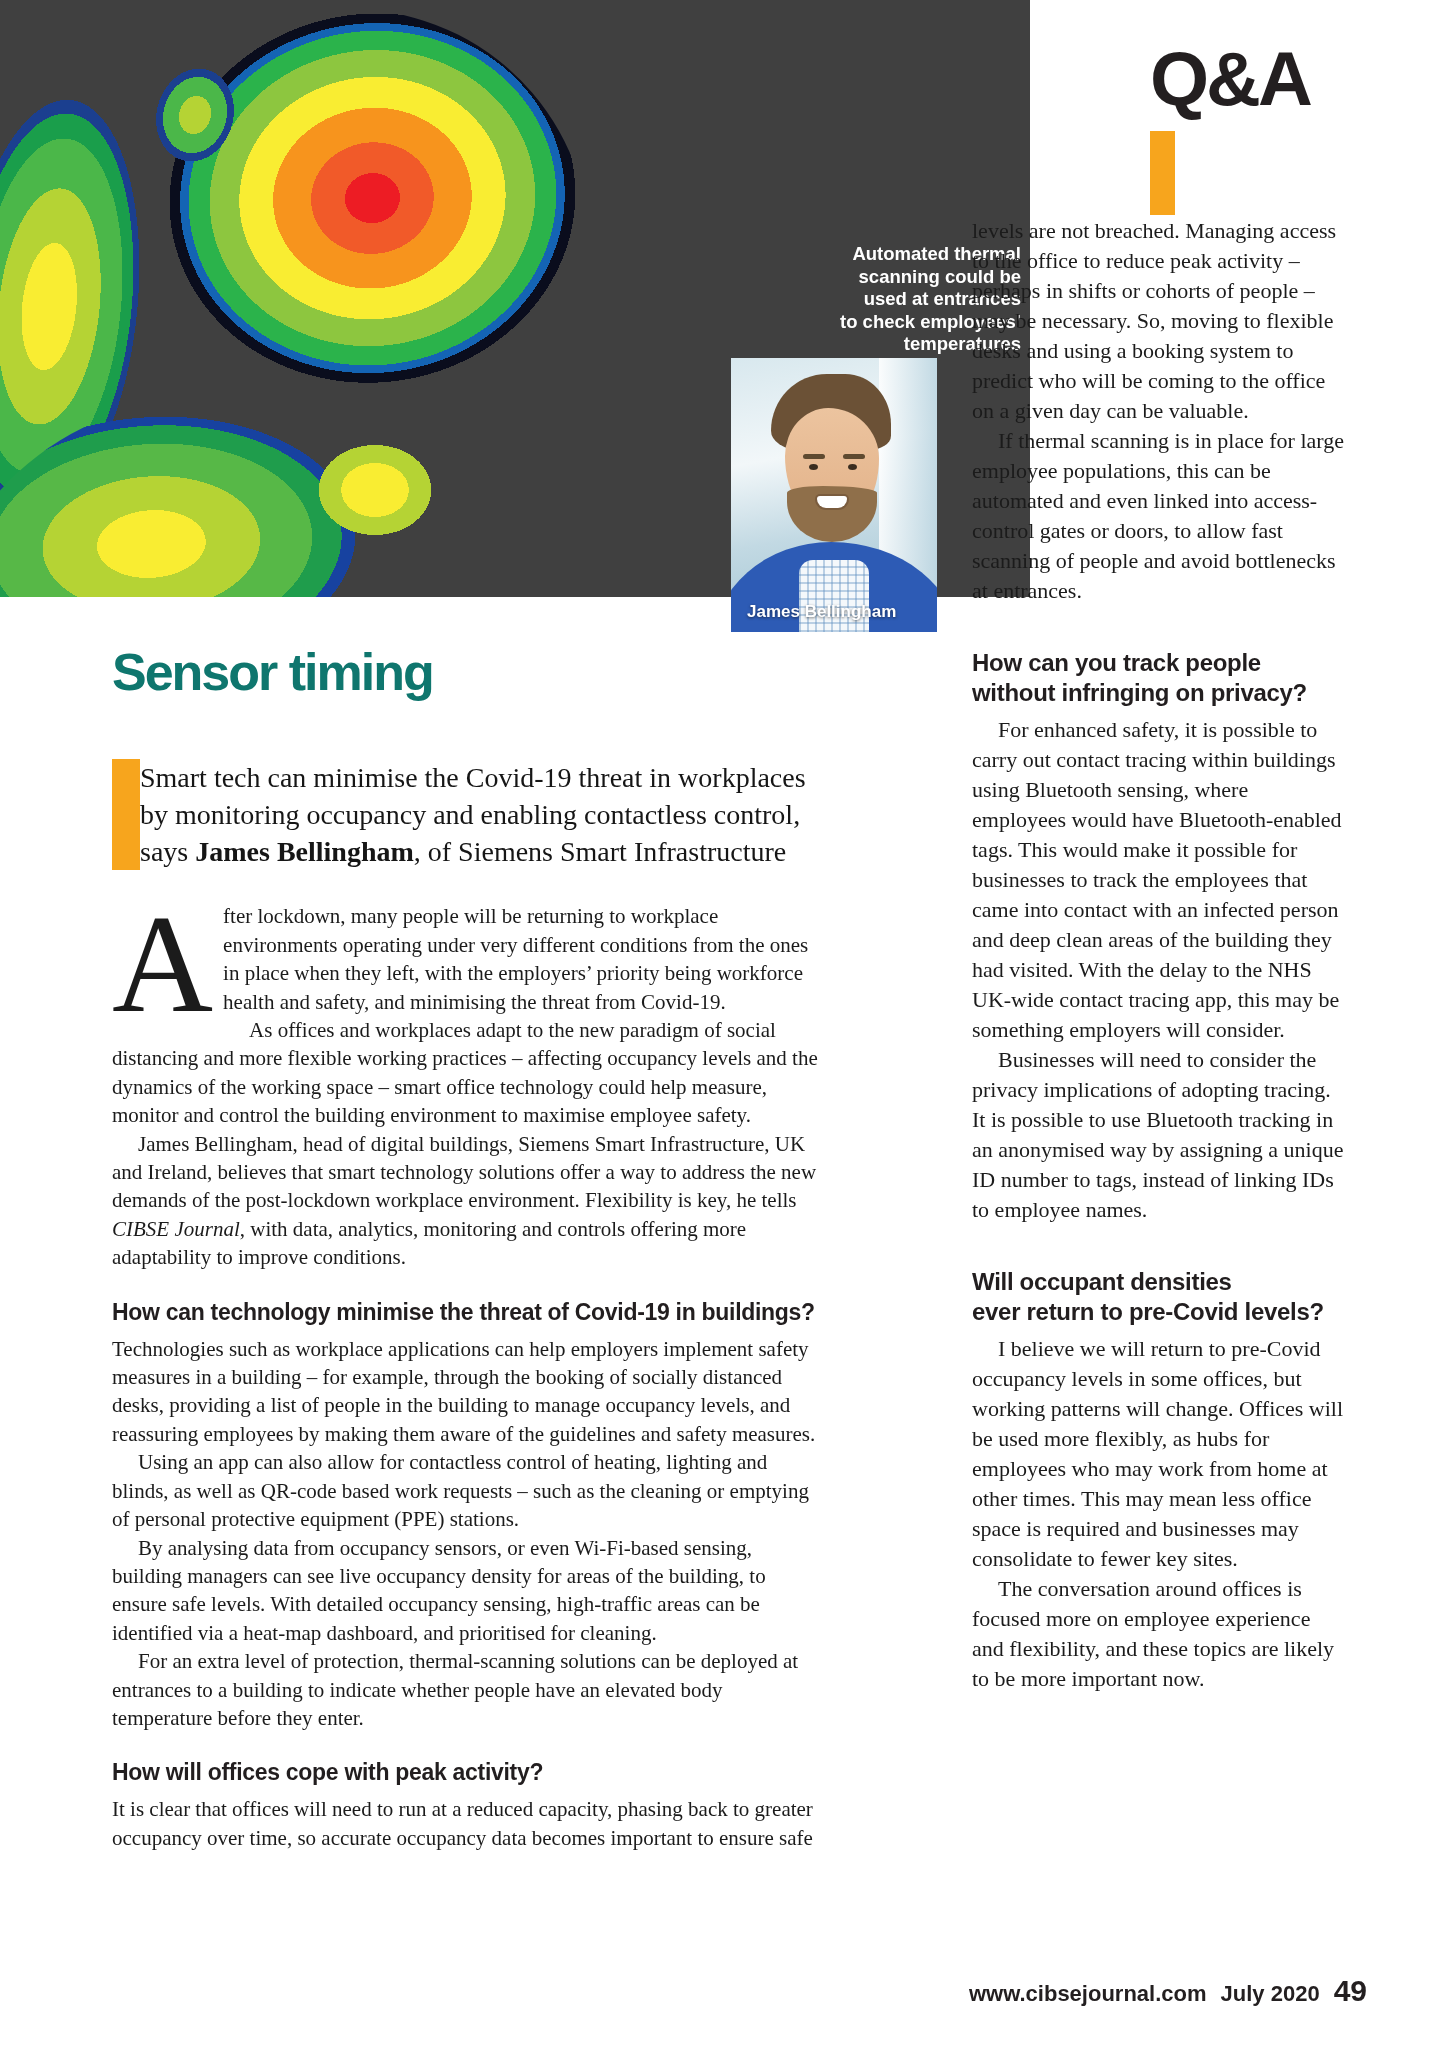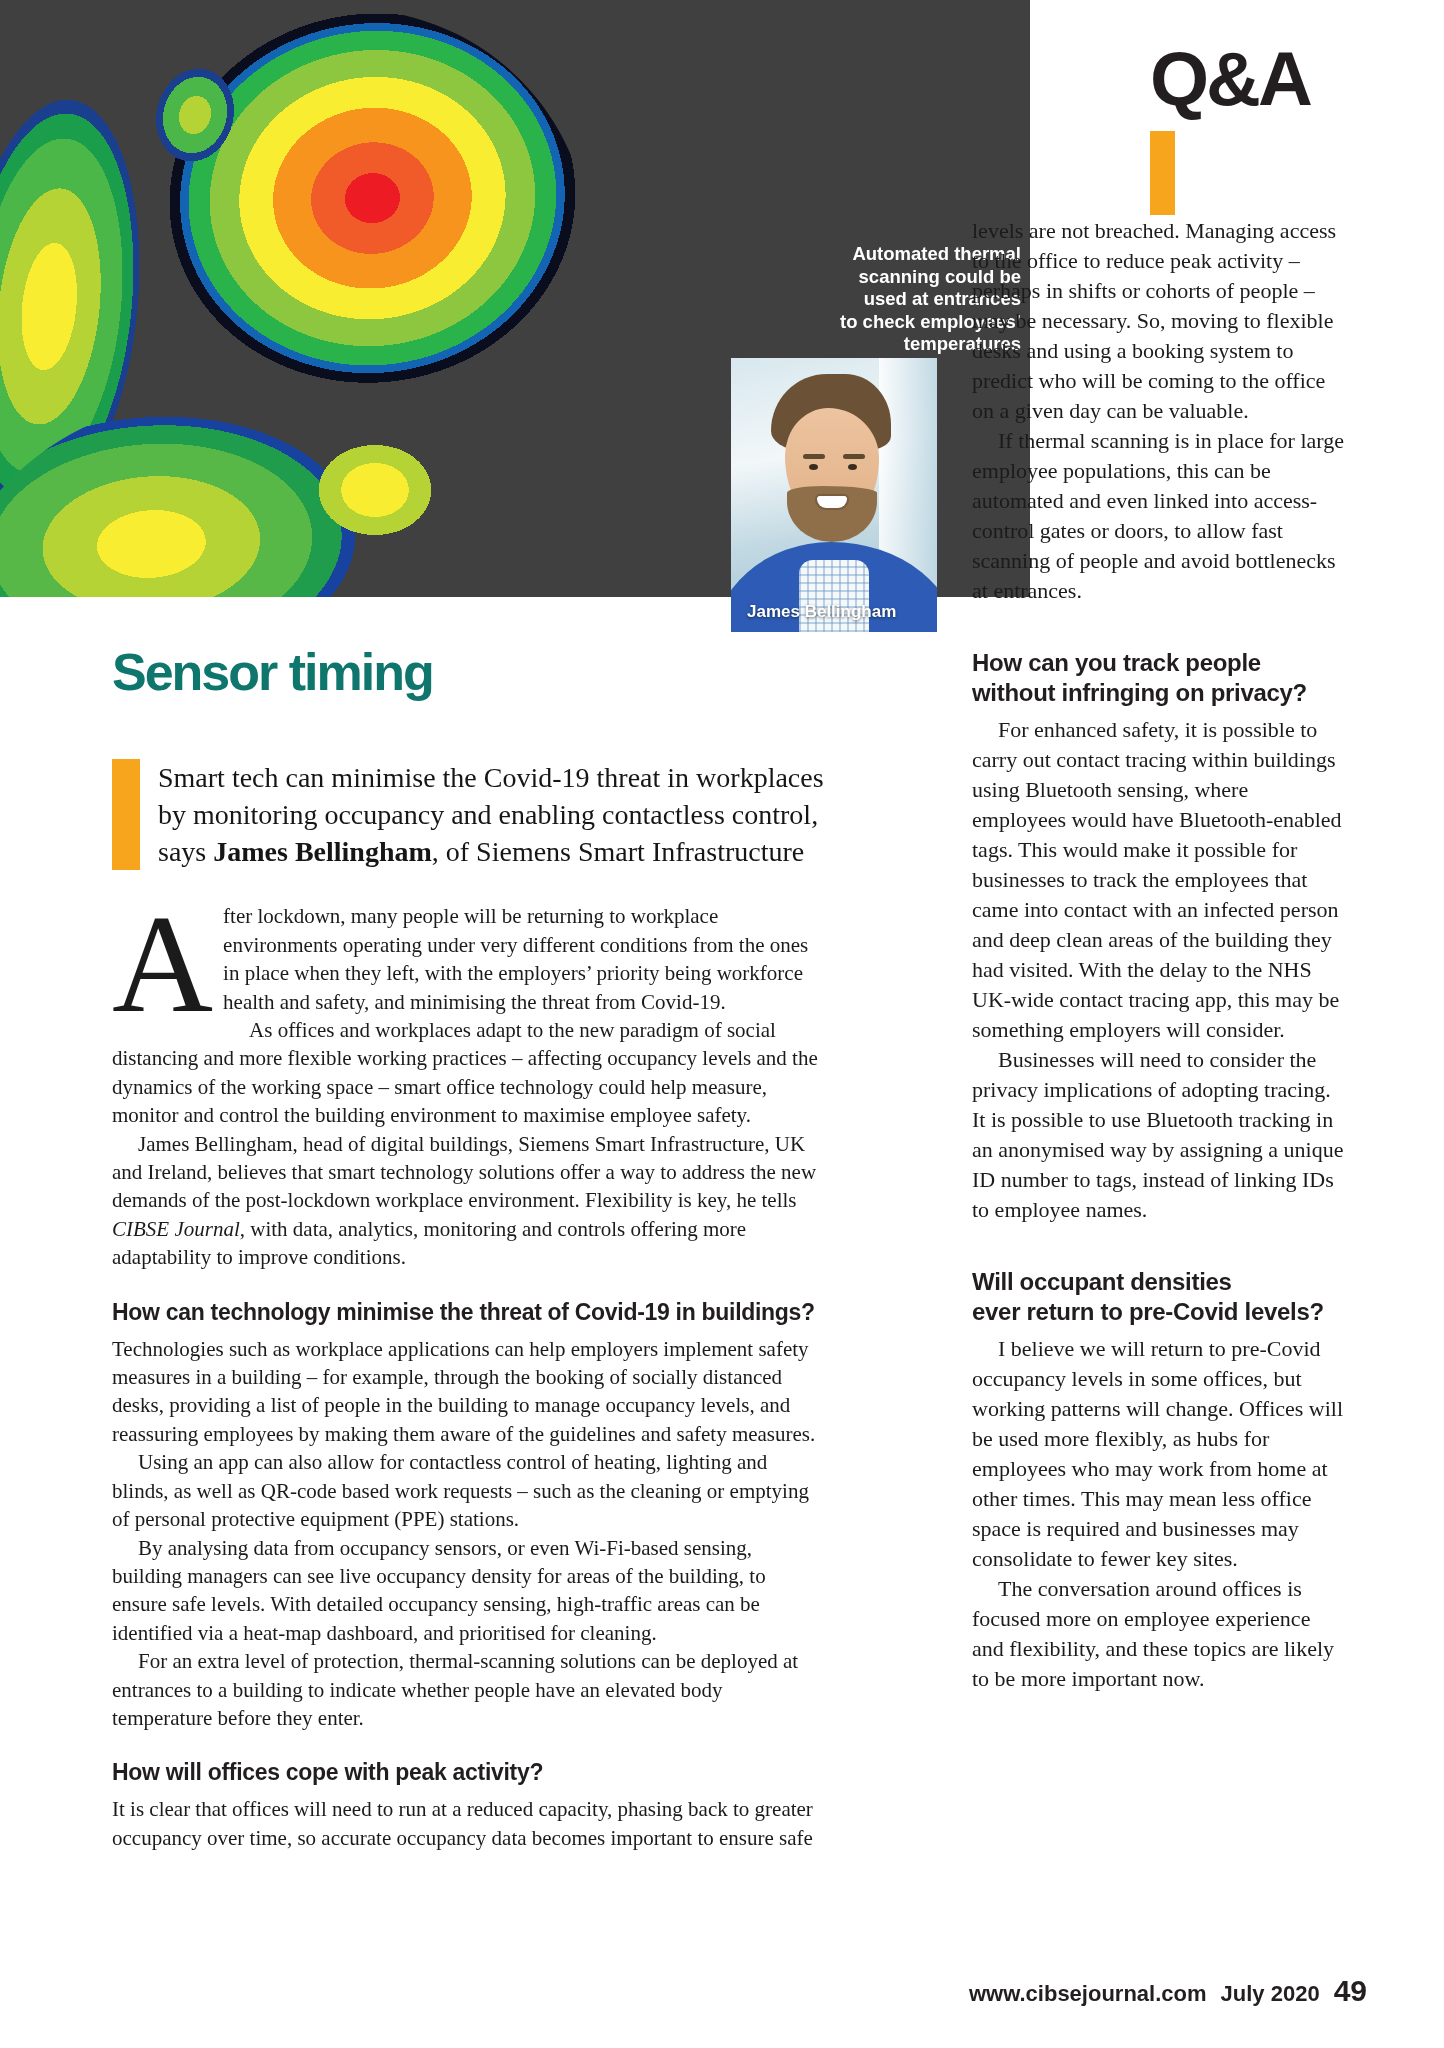--- a/index.html
+++ b/index.html
@@ -61,21 +61,21 @@
   .qa-badge{position:absolute;top:44px;left:1150px;width:220px;display:flex;
     justify-content:flex-end;align-items:flex-start;gap:13px;flex-direction:column;}
   .qa-text{font-family:"Liberation Sans",sans-serif;font-weight:bold;font-size:76px;
     line-height:.92;letter-spacing:-3px;color:#231f20;}
   .qa-bar{width:25px;height:84px;margin-top:4px;}
 
   
   .left-col{position:absolute;left:112px;top:648px;width:712px;}
   .title{margin:0 0 62px 0;font-family:Liberation Sans, sans-serif;font-weight:bold;
     font-size:52px;line-height:.95;letter-spacing:-2px;color:#0f766e;}
-  .standfirst{display:flex;gap:18px;margin:0 0 32px 0;}
+  .standfirst{display:flex;margin:0 0 32px 0;}
   .sf-bar{flex:0 0 28px;width:28px;}
   .sf-text{margin:0;font-size:28px;line-height:37px;color:#161616;}
   .body{margin:0;font-size:21px;line-height:28.4px;text-align:left;}
   .indent{text-indent:26px;}
   .dropcap{float:left;font-size:140px;line-height:.8;padding:6px 10px 0 0;color:#1b1b1b;
     font-family:"Liberation Serif",serif;}
   .qhead{margin:26px 0 9px 0;font-family:"Liberation Sans",sans-serif;font-weight:bold;
     font-size:23px;line-height:28px;letter-spacing:-.3px;color:#221e1f;}
 
   

